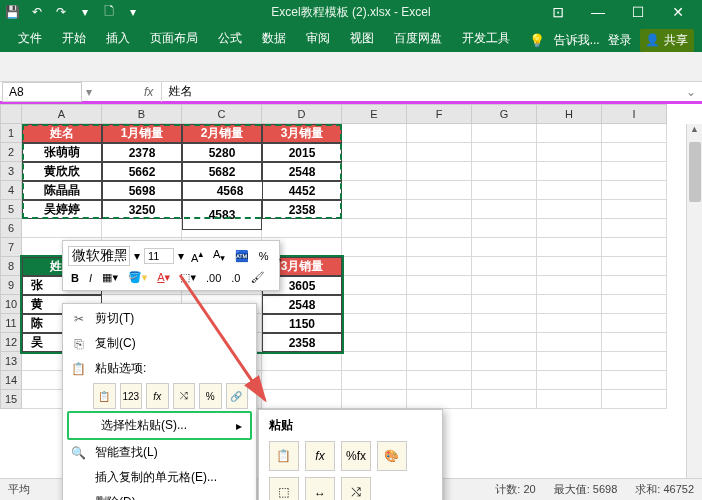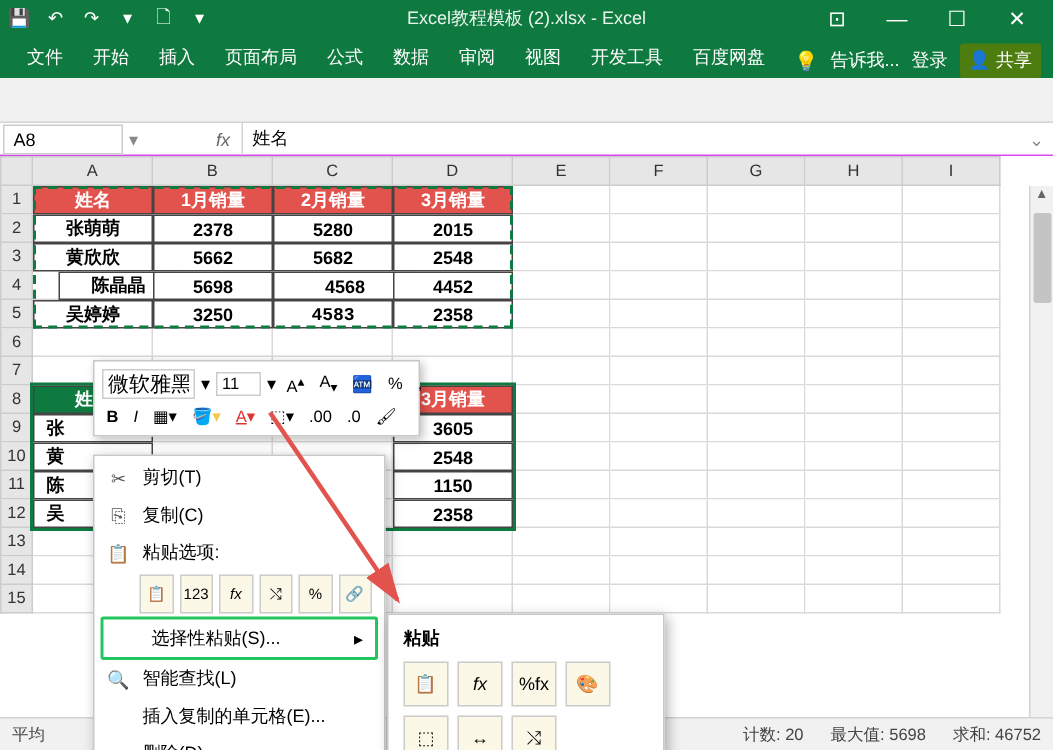--- a/index.html
+++ b/index.html
@@ -9,21 +9,21 @@
 .qat-icon{width:14px;height:14px;display:flex;align-items:center;justify-content:center;cursor:pointer;}
 .title-text{position:absolute;left:50%;transform:translateX(-50%);font-size:12px;color:#e8f5ed;}
 .winbtns{position:absolute;right:4px;display:flex;gap:0;}
 .winbtn{width:40px;height:24px;display:flex;align-items:center;justify-content:center;cursor:pointer;font-size:14px;}
 .ribbon-tabs{background:#0f7a3f;height:28px;display:flex;align-items:flex-end;padding-left:8px;position:relative;}
 .rtab{color:#fff;padding:5px 10px;font-size:12px;cursor:pointer;}
 .rextra{position:absolute;right:8px;display:flex;align-items:center;gap:8px;color:#fff;font-size:12px;}
 .rextra .bulb{font-size:13px;}
 .share-btn{background:#4d7c0f;padding:3px 6px;border-radius:2px;}
 .ribbon-sep{height:30px;background:#f1f1f1;border-bottom:1px solid #d4d4d4;}
-.namebox-row{height:22px;display:flex;align-items:center;border-bottom:1px solid #d946ef;background:#fff;}
+.namebox-row{height:22px;display:flex;align-items:center;border-bottom:3px solid #d946ef;background:#fff;}
 .namebox{width:80px;padding:2px 6px;border:1px solid #ccc;margin:2px 0 2px 2px;font-size:12px;}
 .fx-icon{padding:0 8px;color:#666;font-style:italic;}
 .formula-bar{flex:1;padding:2px 6px;border-left:1px solid #d4d4d4;}
 .sheet{position:relative;overflow:hidden;height:386px;}
 .row-hdrs{position:absolute;left:0;top:20px;}
 .row-hdr{width:22px;height:19px;background:#e6e6e6;border:1px solid #ccc;border-top:none;text-align:center;font-size:11px;color:#333;line-height:18px;}
 .col-hdrs{position:absolute;left:22px;top:0;display:flex;}
 .col-hdr{height:20px;background:#e6e6e6;border:1px solid #ccc;border-left:none;text-align:center;font-size:11px;color:#333;line-height:19px;}
 .corner{position:absolute;width:22px;height:20px;background:#e6e6e6;border:1px solid #ccc;}
 .cells{position:absolute;left:22px;top:20px;}
@@ -76,22 +76,22 @@
 
 <div class="ribbon-tabs">
   <div class="rtab">文件</div>
   <div class="rtab">开始</div>
   <div class="rtab">插入</div>
   <div class="rtab">页面布局</div>
   <div class="rtab">公式</div>
   <div class="rtab">数据</div>
   <div class="rtab">审阅</div>
   <div class="rtab">视图</div>
+  <div class="rtab">百度网盘</div>
   <div class="rtab">开发工具</div>
-  <div class="rtab">百度网盘</div>
   <div class="rextra">
     <span class="bulb">💡</span>
     <span>告诉我...</span>
     <span>登录</span>
     <span class="share-btn">👤 <span>共享</span></span>
   </div>
 </div>
 <div class="ribbon-sep"></div>
 
 <div class="namebox-row">
@@ -274,27 +274,27 @@
       <div class="cell hdr-cell" style="left: 160px; top: 0px; width: 80px; height: 19px;">2月销量</div>
       <div class="cell hdr-cell" style="left: 240px; top: 0px; width: 80px; height: 19px;">3月销量</div>
       <div class="cell data-cell" style="left: 0px; top: 19px; width: 80px; height: 19px;">张萌萌</div>
       <div class="cell data-cell" style="left: 80px; top: 19px; width: 80px; height: 19px;">2378</div>
       <div class="cell data-cell" style="left: 160px; top: 19px; width: 80px; height: 19px;">5280</div>
       <div class="cell data-cell" style="left: 240px; top: 19px; width: 80px; height: 19px;">2015</div>
       <div class="cell data-cell" style="left: 0px; top: 38px; width: 80px; height: 19px;">黄欣欣</div>
       <div class="cell data-cell" style="left: 80px; top: 38px; width: 80px; height: 19px;">5662</div>
       <div class="cell data-cell" style="left: 160px; top: 38px; width: 80px; height: 19px;">5682</div>
       <div class="cell data-cell" style="left: 240px; top: 38px; width: 80px; height: 19px;">2548</div>
-      <div class="cell data-cell" style="left: 0px; top: 57px; width: 80px; height: 19px; margin-left: 17px;">陈晶晶</div>
+      <div class="cell data-cell" style="left: 0px; top: 57px; width: 80px; height: 19px;">陈晶晶</div>
       <div class="cell data-cell" style="left: 80px; top: 57px; width: 80px; height: 19px;">5698</div>
       <div class="cell data-cell" style="left: 160px; top: 57px; width: 96px; height: 19px;">4568</div>
       <div class="cell data-cell" style="left: 240px; top: 57px; width: 80px; height: 19px;">4452</div>
       <div class="cell data-cell" style="left: 0px; top: 76px; width: 80px; height: 19px;">吴婷婷</div>
       <div class="cell data-cell" style="left: 80px; top: 76px; width: 80px; height: 19px;">3250</div>
-      <div class="cell data-cell" style="left: 160px; top: 76px; width: 80px; height: 19px; font-family: Liberation Mono, monospace;">4583</div>
+      <div class="cell data-cell" style="left: 160px; top: 76px; width: 80px; height: 30px;">4583</div>
       <div class="cell data-cell" style="left: 240px; top: 76px; width: 80px; height: 19px;">2358</div>
       <div style="position: absolute; left: 0px; top: 0px; width: 320px; height: 95px; border: 2px dashed rgb(15, 122, 63); pointer-events: none;"></div>
       <div class="cell hdr-cell sel-hdr" style="left: 0px; top: 133px; width: 80px; height: 19px;">姓名</div>
       <div class="cell hdr-cell sel-hdr" style="left: 80px; top: 133px; width: 80px; height: 19px;">1月销量</div>
       <div class="cell hdr-cell sel-hdr" style="left: 160px; top: 133px; width: 80px; height: 19px;">2月销量</div>
       <div class="cell hdr-cell" style="left: 240px; top: 133px; width: 80px; height: 19px; background: rgb(226, 83, 77);">3月销量</div>
       <div class="cell data-cell" style="left: 240px; top: 152px; width: 80px; height: 19px;">3605</div>
       <div class="cell data-cell" style="left: 240px; top: 171px; width: 80px; height: 19px;">2548</div>
       <div class="cell data-cell" style="left: 240px; top: 190px; width: 80px; height: 19px;">1150</div>
       <div class="cell data-cell" style="left: 240px; top: 209px; width: 80px; height: 19px;">2358</div>

